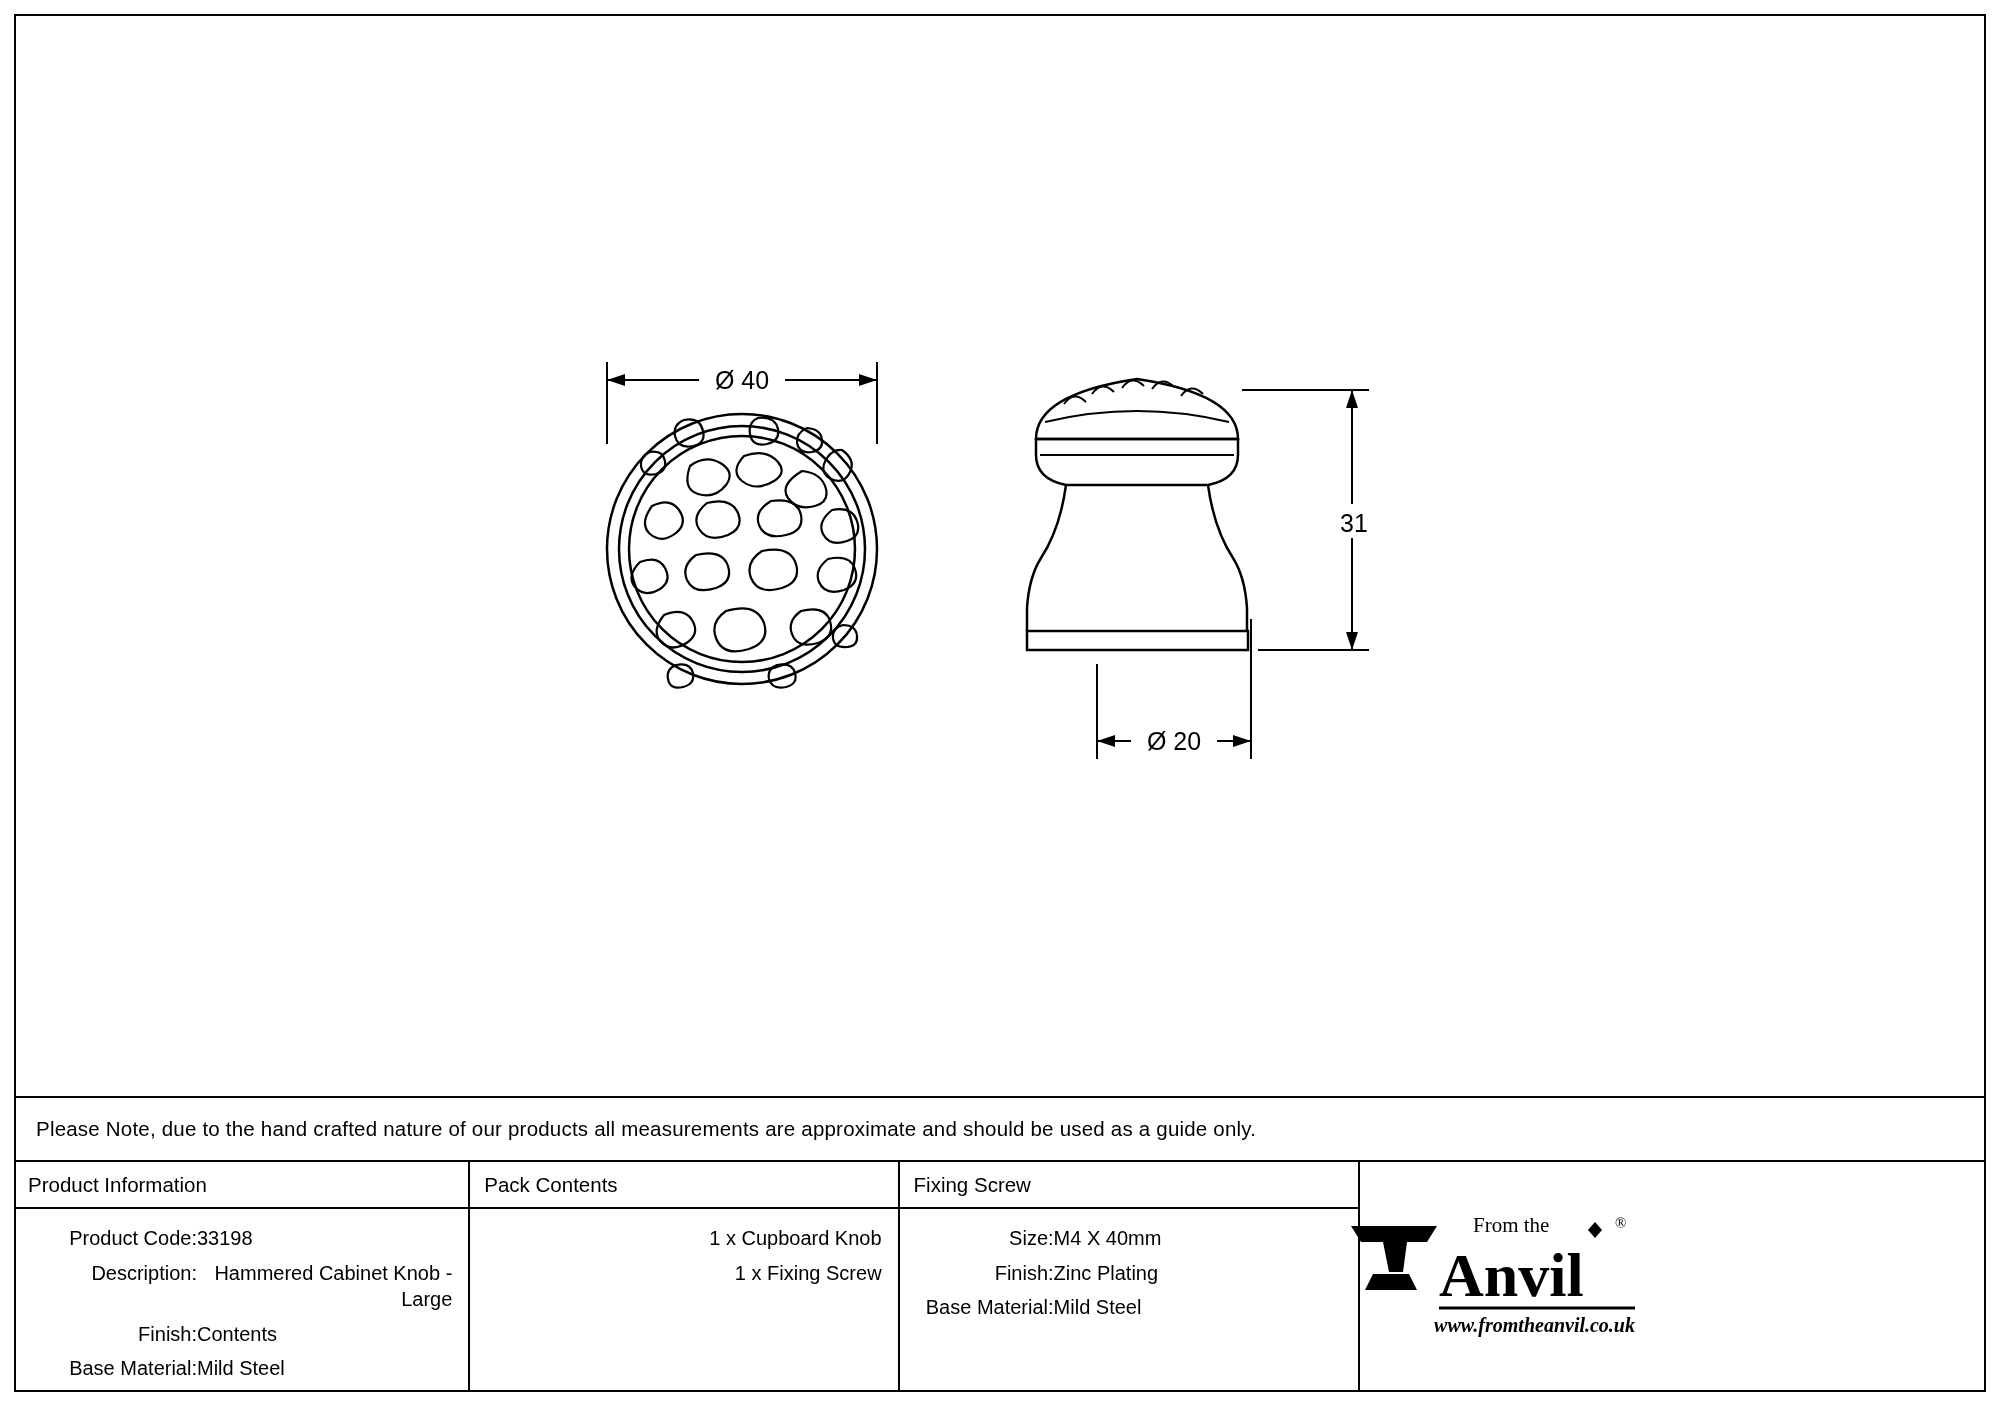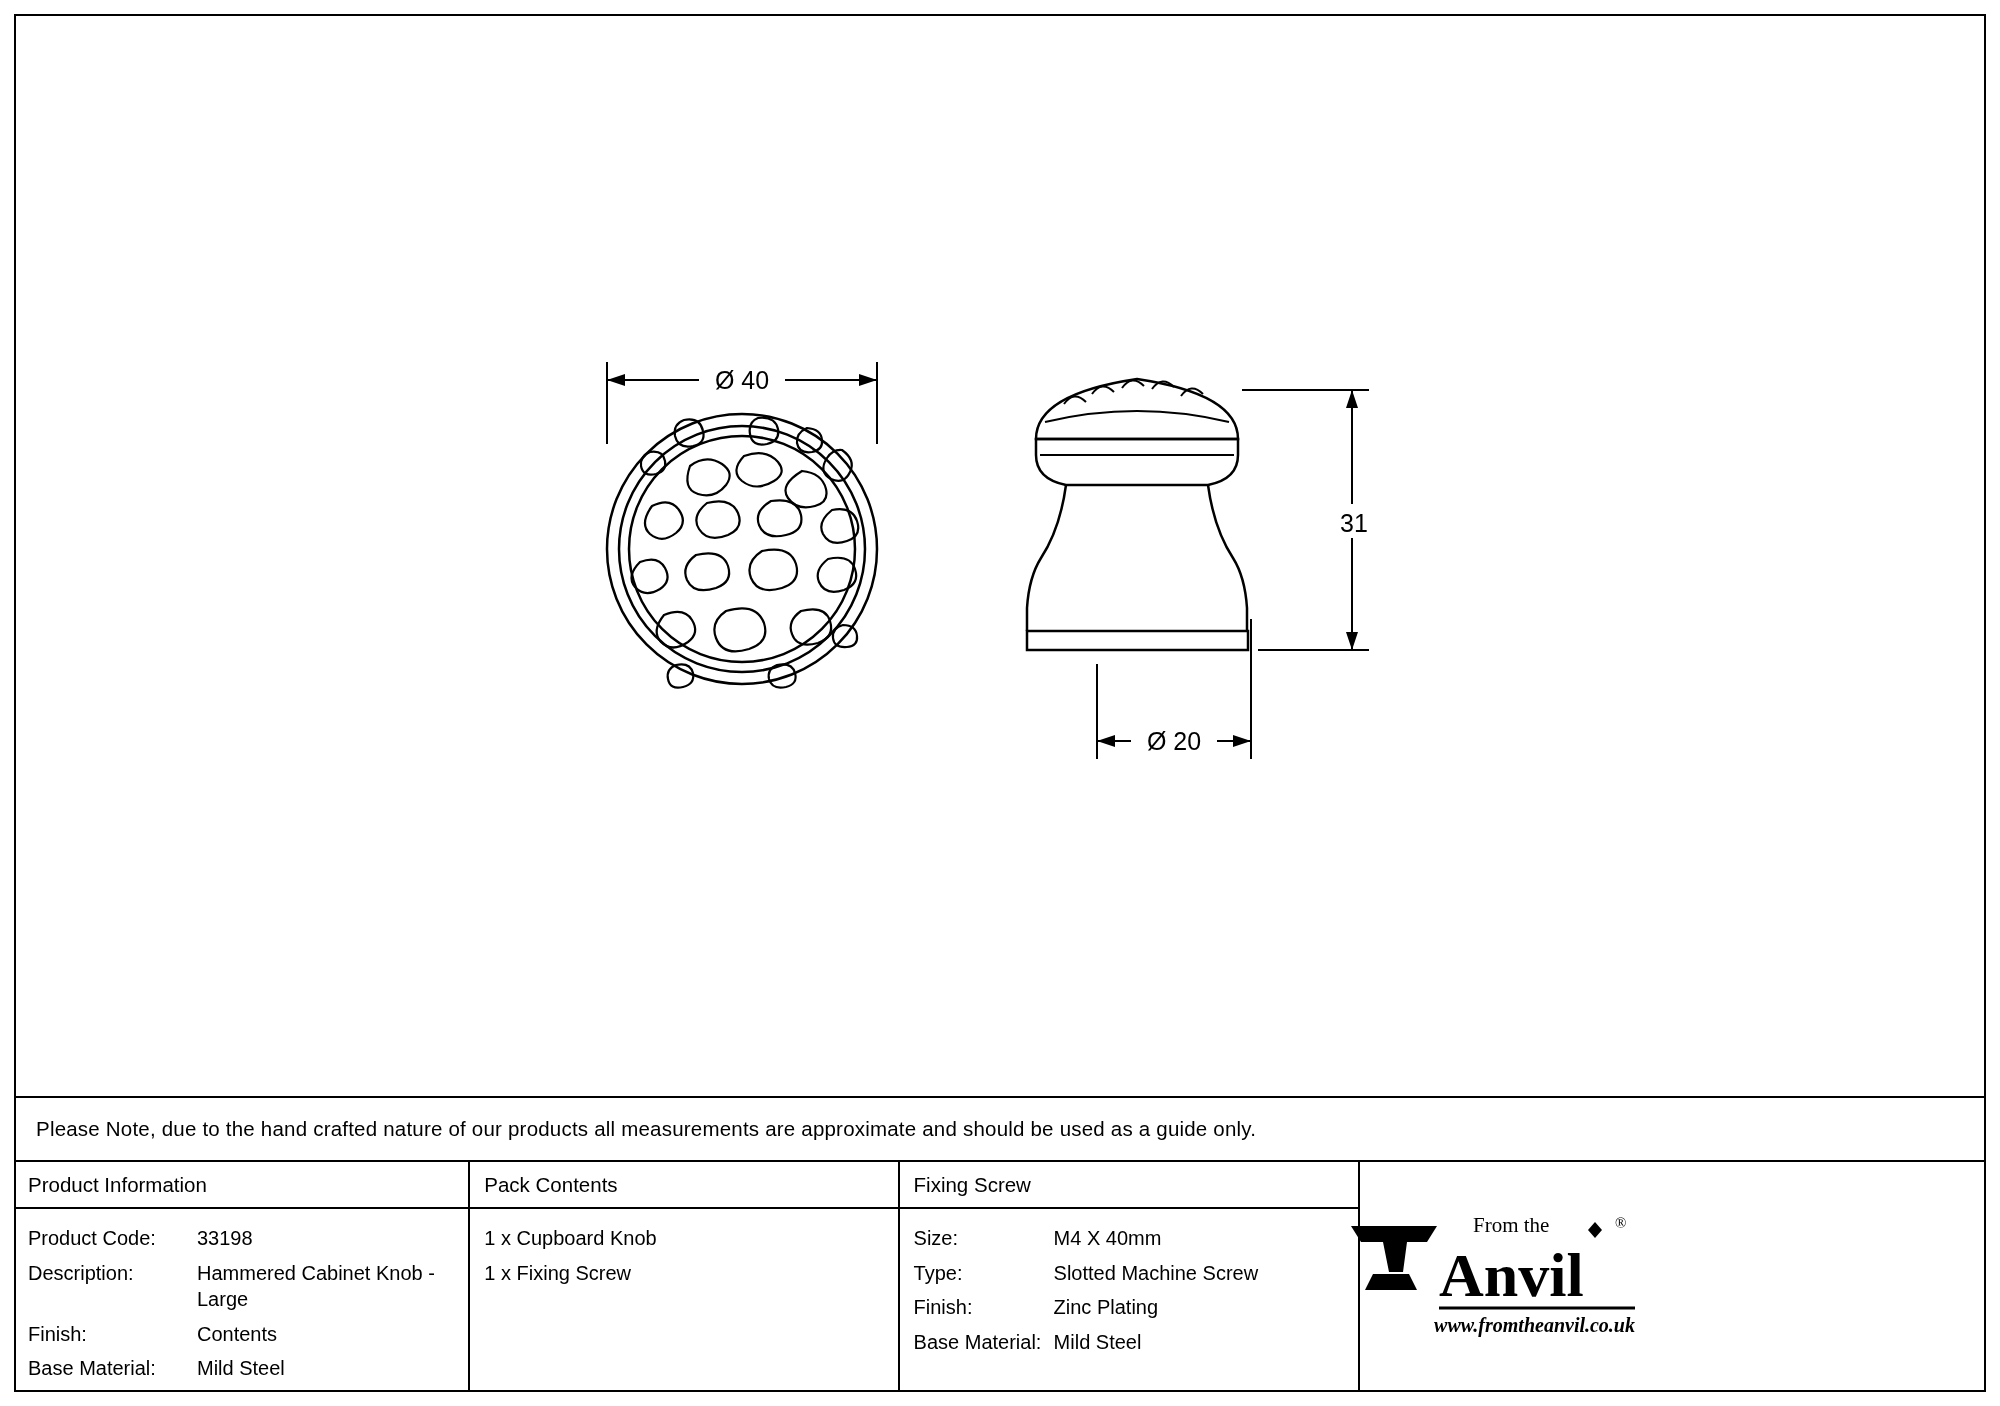--- a/index.html
+++ b/index.html
@@ -11,20 +11,21 @@
     font-family: "Liberation Sans", sans-serif;
     color: #000000;
   }
   #sheet {
     position: relative;
     width: 2000px;
     height: 1406px;
     background: #ffffff;
     box-sizing: border-box;
     overflow: hidden;
+    text-align: right;
   }
   
   .outer-frame {
     position: absolute;
     left: 14px;
     top: 14px;
     width: 1972px;
     height: 1378px;
     border: 2px solid #000;
     box-sizing: border-box;
@@ -246,24 +247,20 @@
     </div>
 
     <div class="col col-fix">
       <div class="col-head">Fixing Screw</div>
       <div class="col-body">
         <div class="kv">
           <span class="k">Size:</span>
           <span class="v">M4 X 40mm</span>
         </div>
         <div class="kv">
-          <span class="k">Type:</span>
-          <span class="v">Slotted Machine Screw</span>
-        </div>
-        <div class="kv">
           <span class="k">Finish:</span>
           <span class="v">Zinc Plating</span>
         </div>
         <div class="kv">
           <span class="k">Base Material:</span>
           <span class="v">Mild Steel</span>
         </div>
       </div>
     </div>
 

